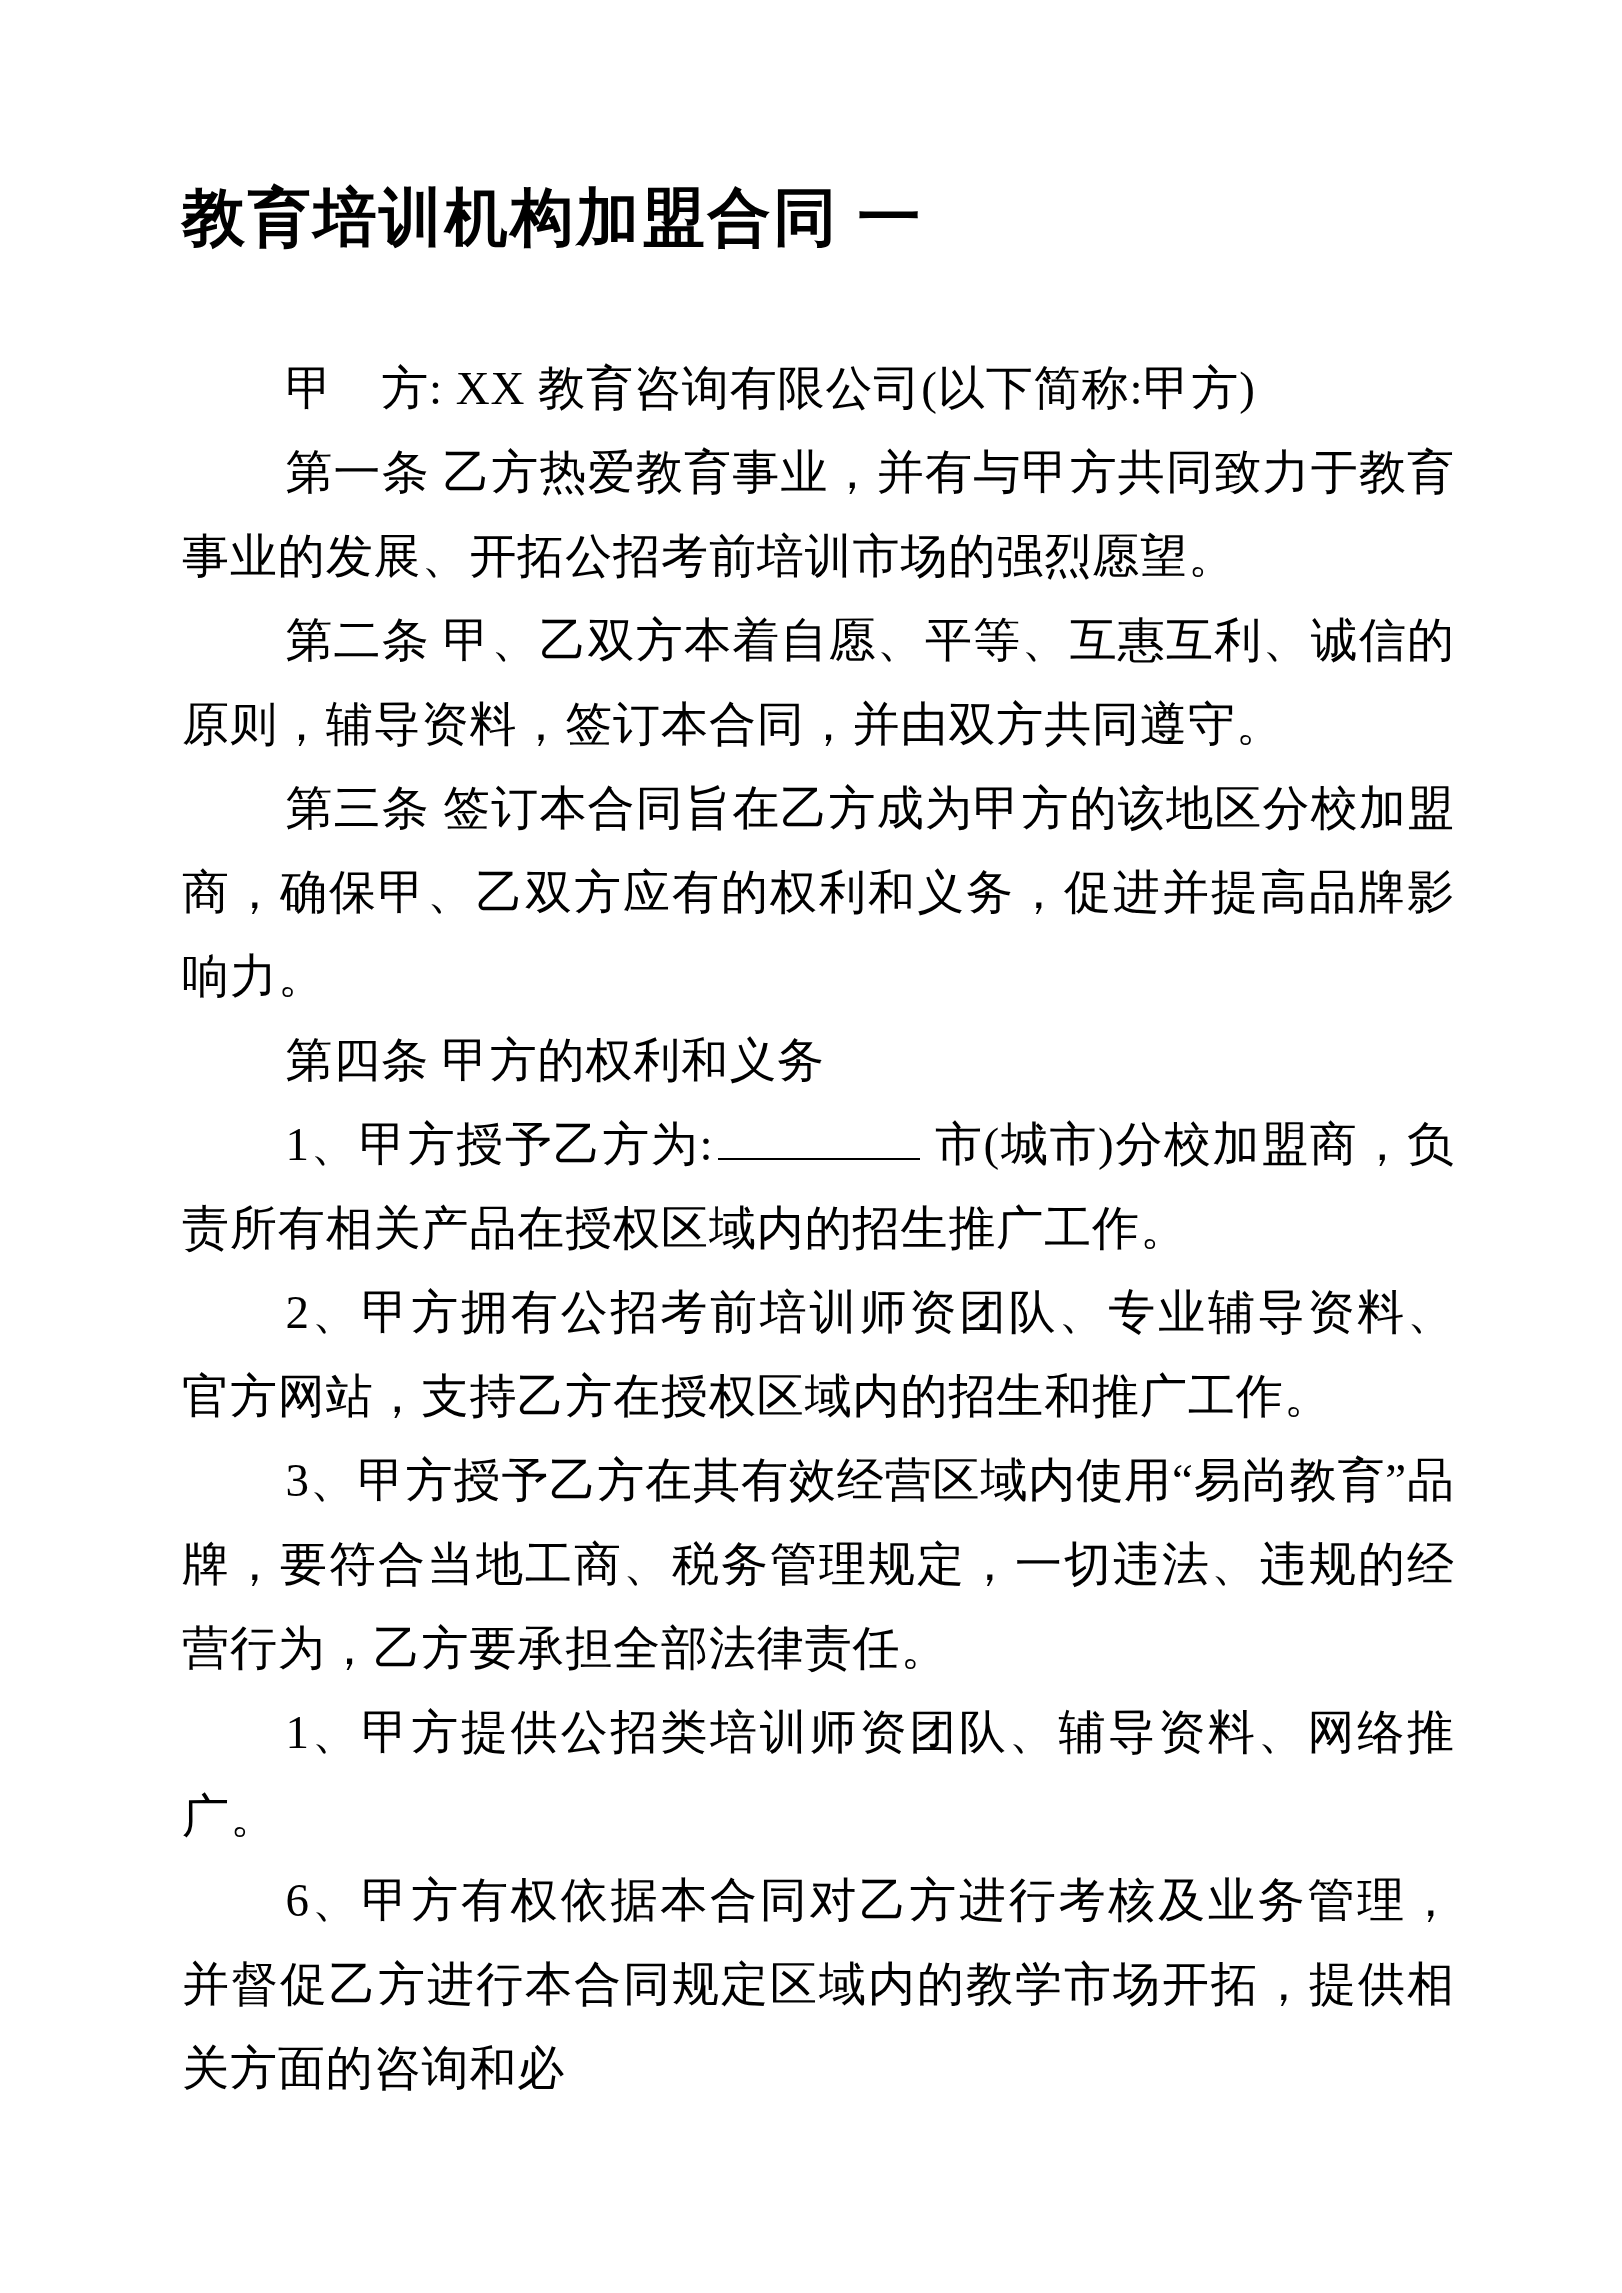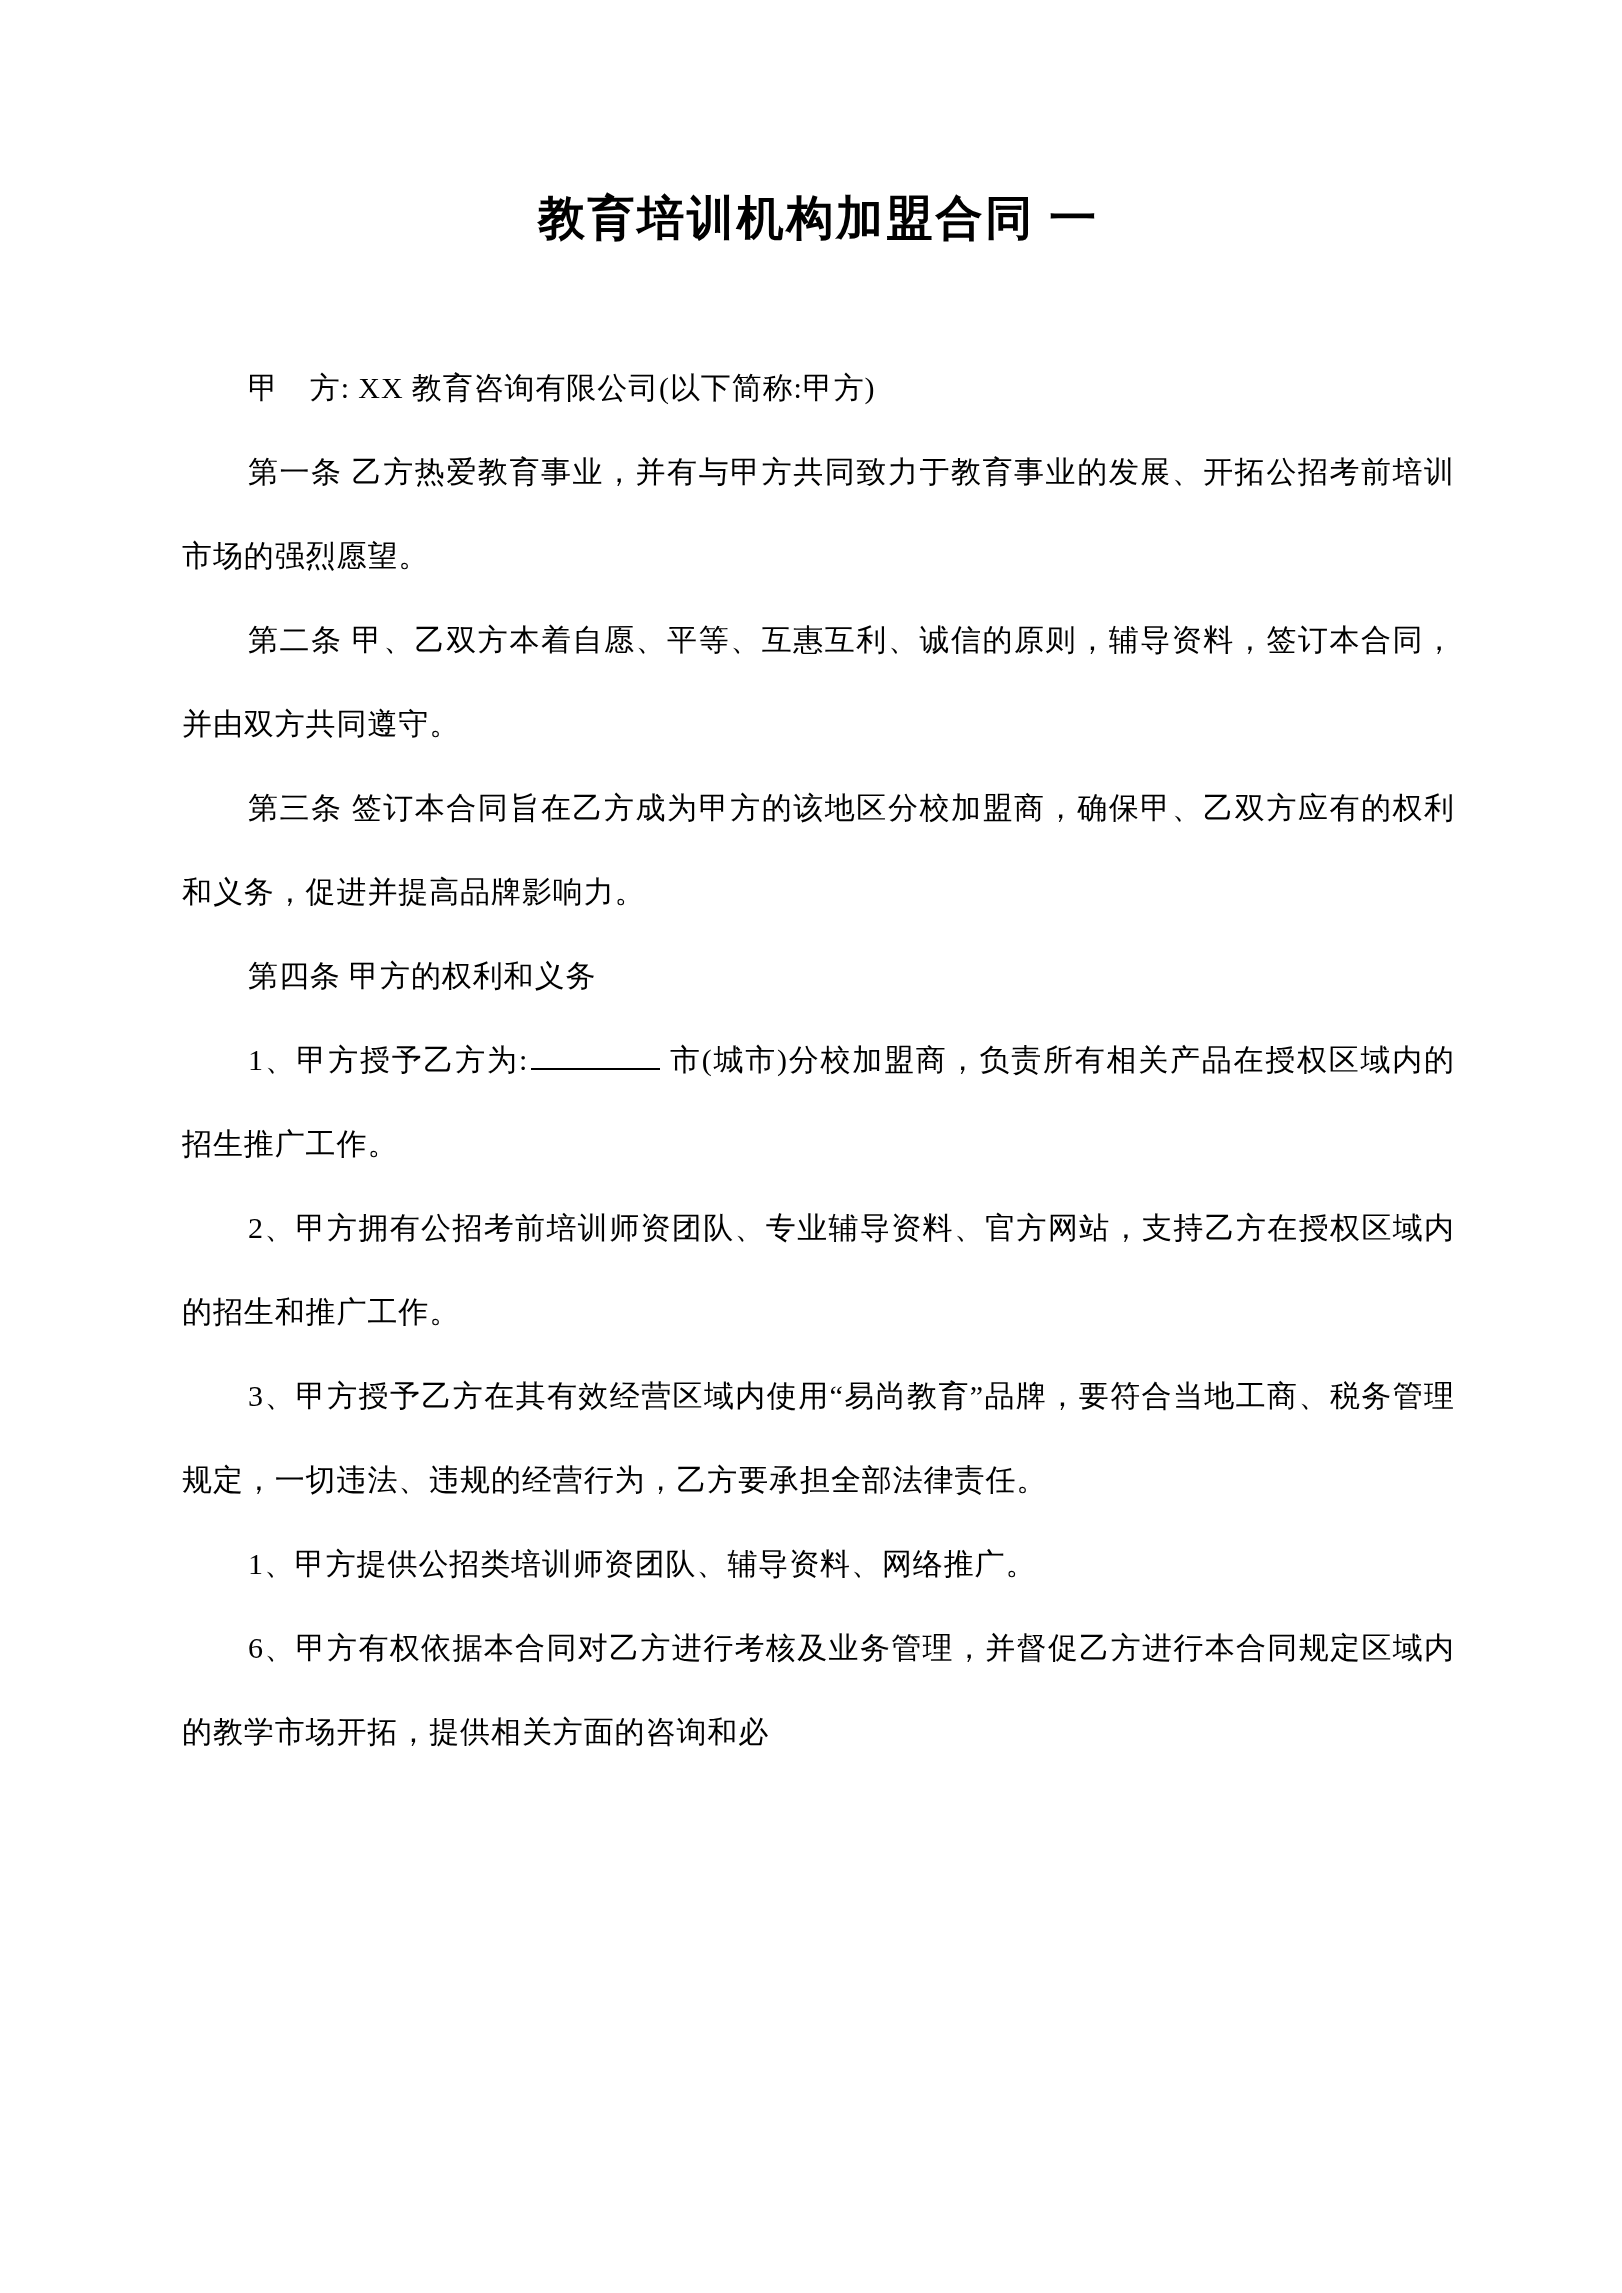--- a/index.html
+++ b/index.html
@@ -13,30 +13,30 @@
     height: 2294px;
     box-sizing: border-box;
     background: #ffffff;
     color: #000000;
     padding: 182px 168px 0 182px;
     font-family: "Liberation Serif", "DejaVu Serif", serif;
     overflow: hidden;
   }
   .doc-title {
     margin: 0;
-    text-align: center;
-    font-size: 47px;
+    text-align: left;
+    font-size: 63px;
     line-height: 73px;
     font-weight: 700;
     letter-spacing: 2.7px;
     font-family: "Liberation Serif", "DejaVu Serif", serif;
   }
   .doc-body {
     margin-top: 91px;
-    font-size: 30px;
+    font-size: 47px;
     line-height: 84px;
     text-align: justify;
     letter-spacing: 0.9px;
   }
   .doc-para {
     margin: 0;
     padding: 0;
     text-indent: 2.2em;
   }
   .blank-gap {

